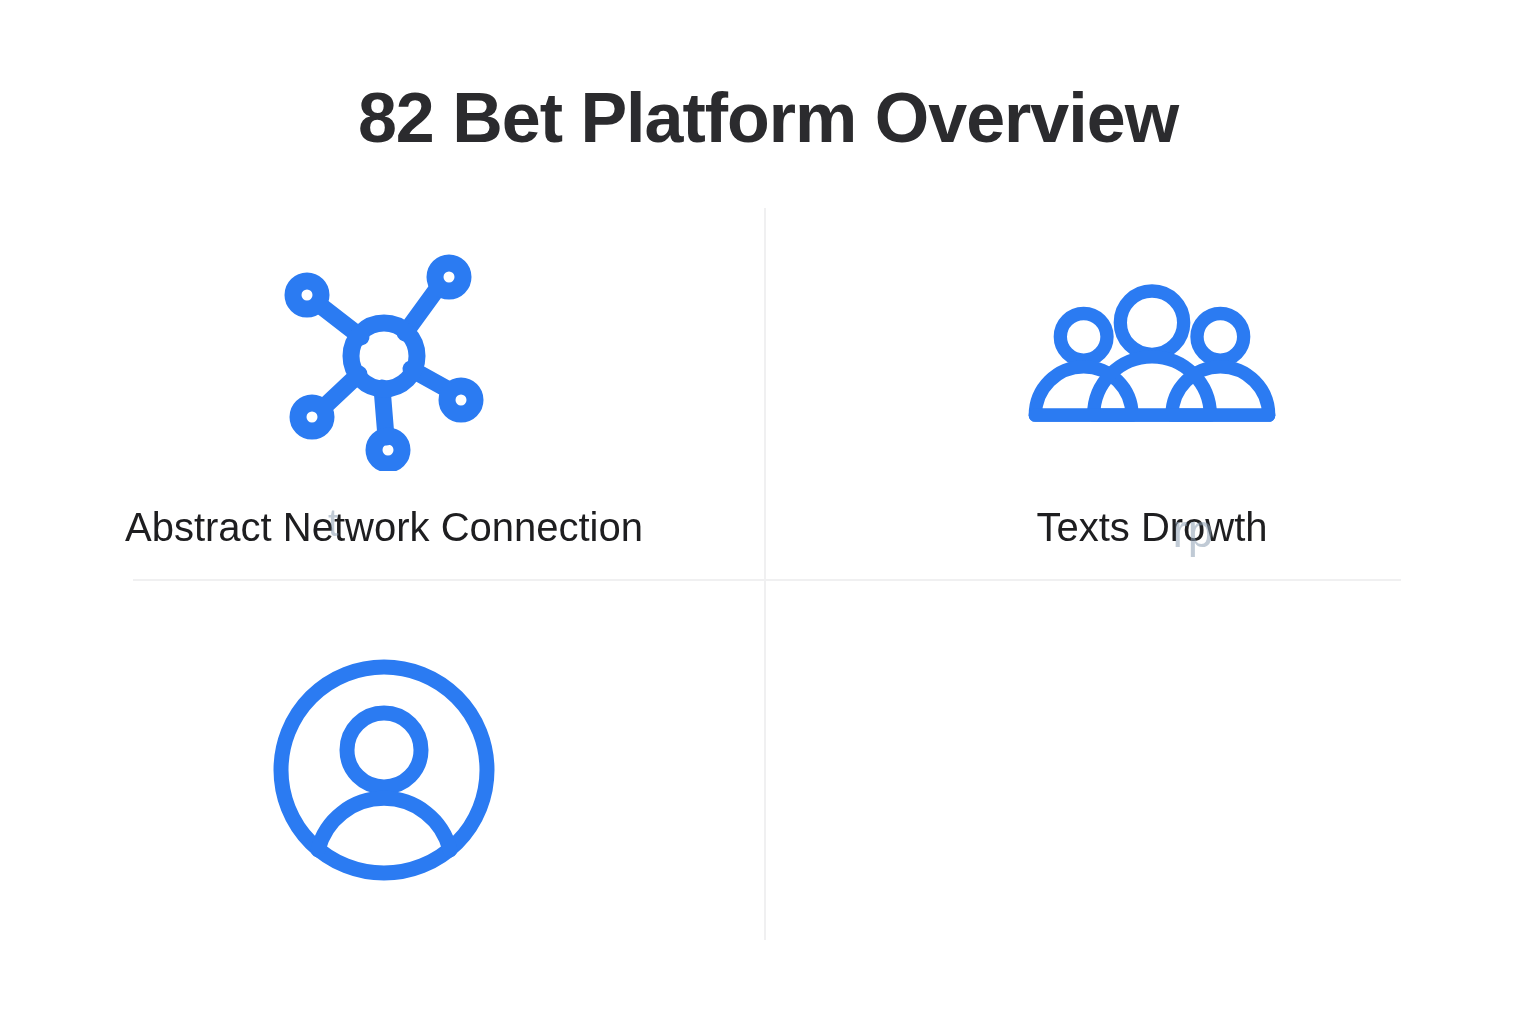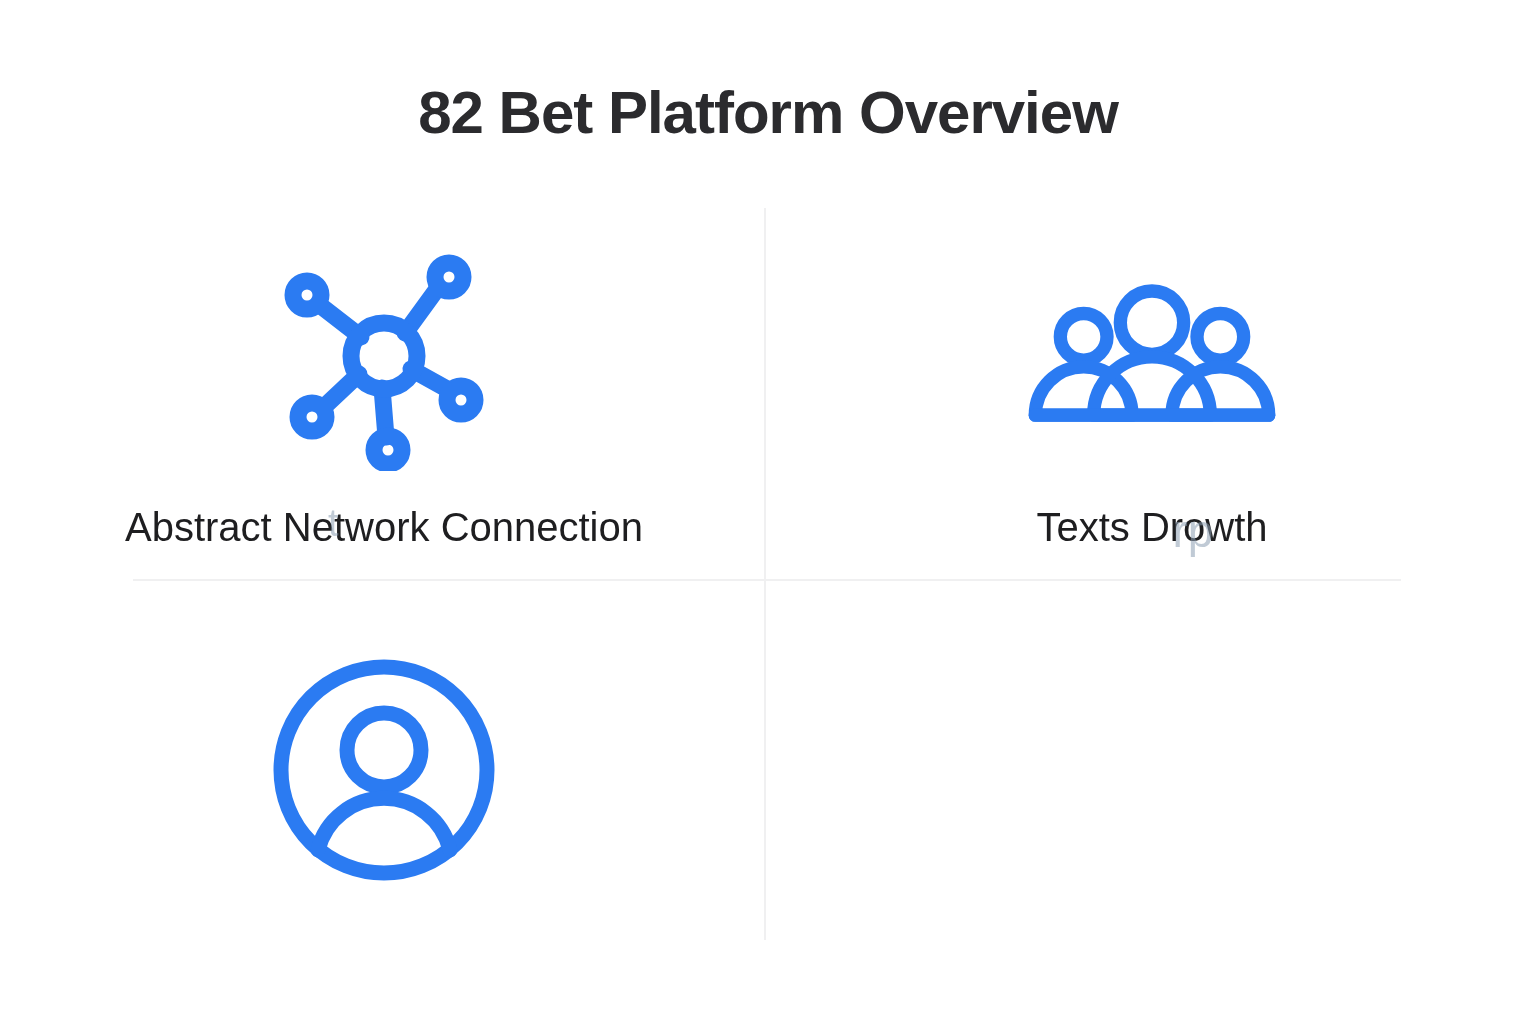--- a/index.html
+++ b/index.html
@@ -24,21 +24,21 @@
     background: #ffffff;
   }
 
   
   .page-title {
     position: absolute;
     top: 80px;
     left: 0;
     width: 1536px;
     text-align: center;
-    font-size: 60px;
+    font-size: 70px;
     font-weight: 700;
     letter-spacing: -1px;
     color: #2b2b2e;
     line-height: 1.1;
     white-space: nowrap;
   }
 
   
   .divider-v {
     position: absolute;

